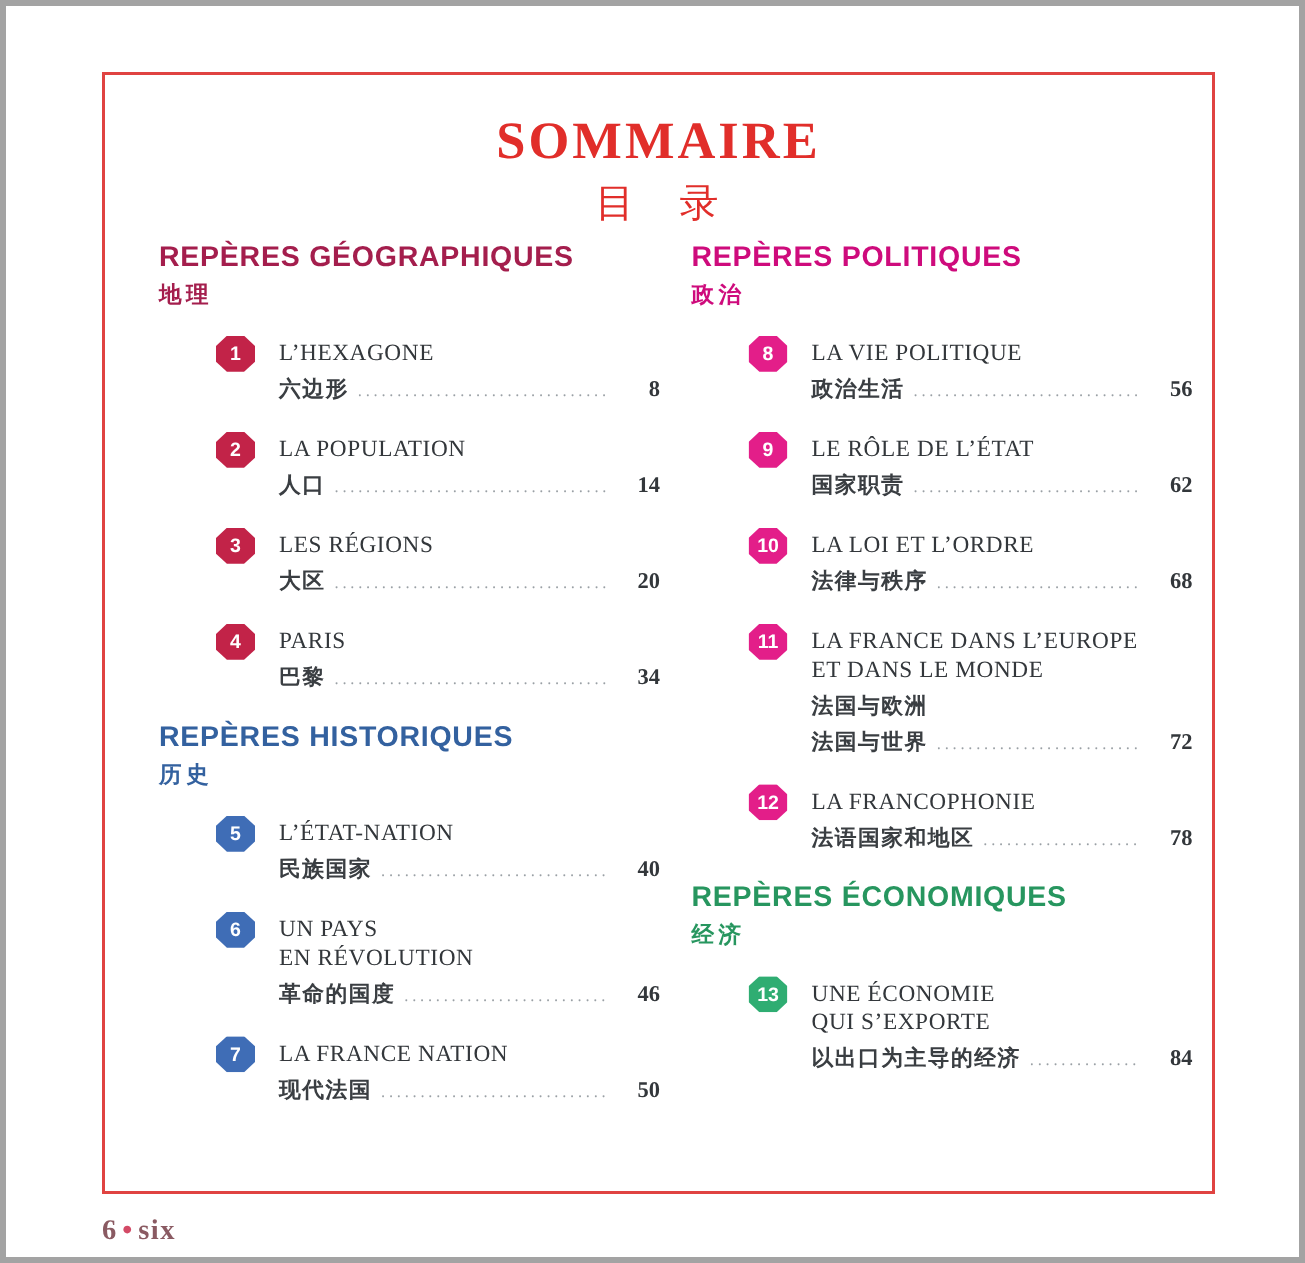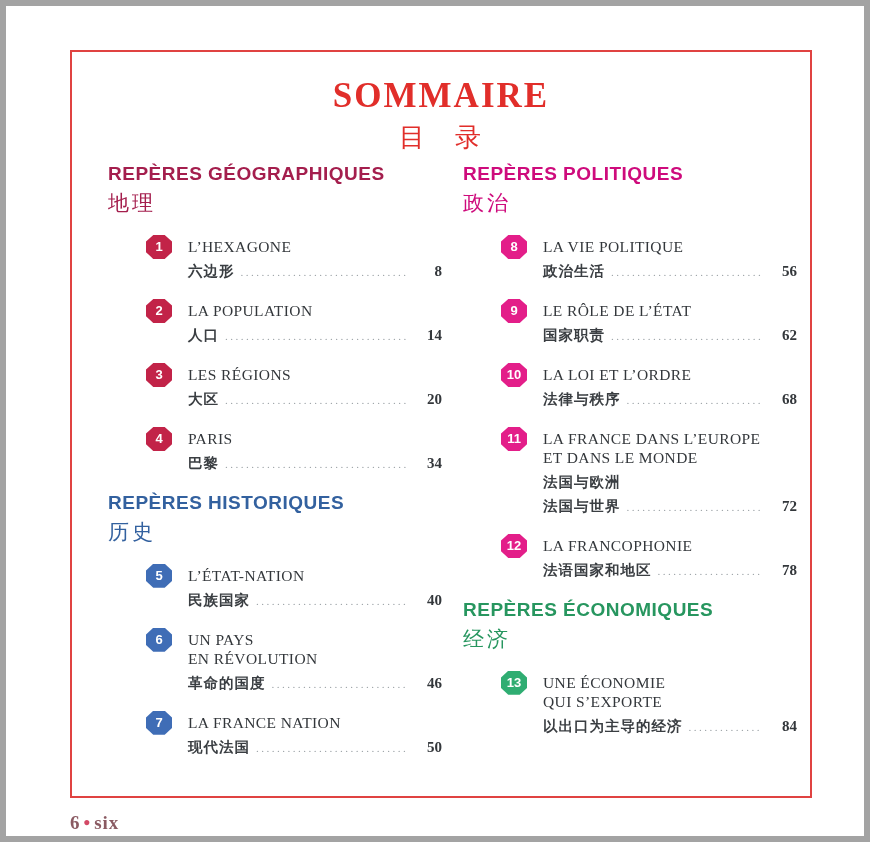--- a/index.html
+++ b/index.html
@@ -1,21 +1,21 @@
 <!DOCTYPE html>
 <html><head>
 <meta charset="utf-8">
 <style>
   * { margin:0; padding:0; box-sizing:border-box; }
   html,body { background:#ffffff; }
   .page {
     position:relative;
     width:870px; height:842px;
     background:#ffffff;
-    border:6px solid #a3a3a3;
+    border:4px solid #a3a3a3;
     overflow:hidden;
     font-family:"Liberation Serif", serif;
   }
   .frame {
     position:absolute;
     left:64px; top:44px;
     width:742px; height:748px;
     border:2px solid #e04341;
   }
   .title-block { text-align:center; margin-top:24px; }
@@ -38,21 +38,21 @@
   .sec-title {
     font-family:"Liberation Sans", sans-serif;
     font-weight:bold; font-size:19px;
     letter-spacing:0.5px;
     color:var(--sec-color);
     line-height:1.1;
     white-space:nowrap;
   }
   .sec-zh {
     font-family:"Liberation Serif", serif;
-    font-weight:normal; font-size:21px;
+    font-weight:bold; font-size:15px;
     color:var(--sec-color);
     margin-top:4px;
     letter-spacing:3px;
   }
   .items { margin-top:20px; margin-left:38px; }
   .item { display:flex; margin-bottom:21px; }
   .badge {
     flex:0 0 26px;
     width:26px; height:24px;
     margin-top:-2px;

